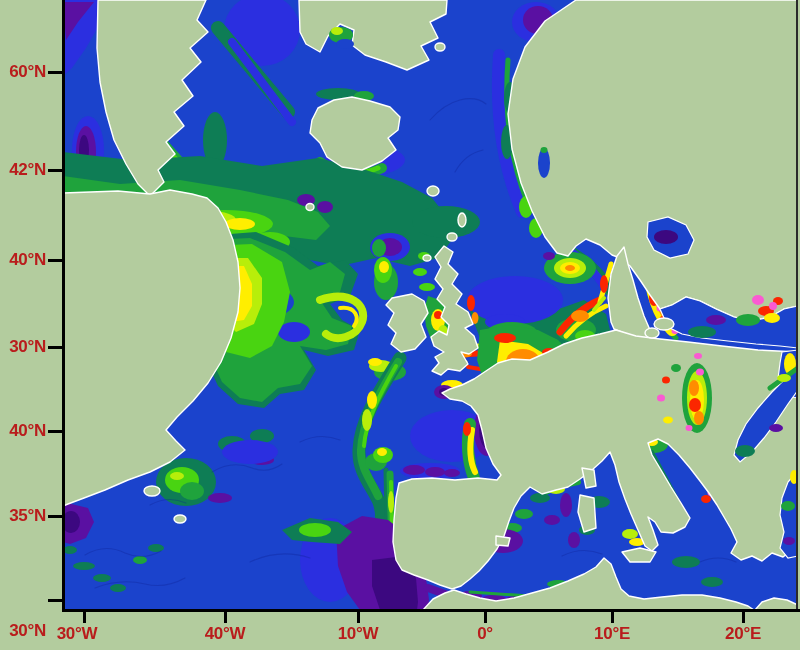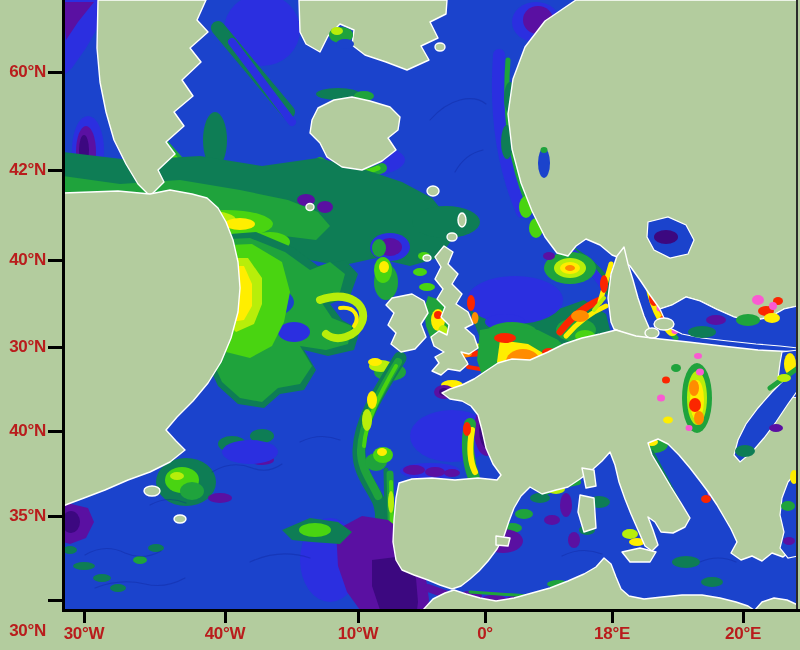--- a/index.html
+++ b/index.html
@@ -405,26 +405,26 @@
       <div class="tick-label y-label" style="top: 337px;">30°N</div>
       <div class="y-mark" style="top: 345.5px;"></div>
       <div class="tick-label y-label" style="top: 421px;">40°N</div>
       <div class="y-mark" style="top: 429.5px;"></div>
       <div class="tick-label y-label" style="top: 506px;">35°N</div>
       <div class="y-mark" style="top: 514.5px;"></div>
       <div class="tick-label y-label" style="top: 590px; margin-top: 31px;">30°N</div>
       <div class="y-mark" style="top: 598.5px;"></div>
     </div>
 <div id="x-axis">
-      <div class="tick-label x-label" style="left: 84px;">30°W</div>
+      <div class="tick-label x-label" style="left: 77px;">30°W</div>
       <div class="x-mark" style="left: 82.5px;"></div>
       <div class="tick-label x-label" style="left: 225px;">40°W</div>
       <div class="x-mark" style="left: 223.5px;"></div>
       <div class="tick-label x-label" style="left: 358px; text-align: center;">10°W</div>
       <div class="x-mark" style="left: 356.5px;"></div>
       <div class="tick-label x-label" style="left: 485px;">0°</div>
       <div class="x-mark" style="left: 483.5px;"></div>
-      <div class="tick-label x-label" style="left: 612px;">18°E</div>
+      <div class="tick-label x-label" style="left: 612px;">10°E</div>
       <div class="x-mark" style="left: 610.5px;"></div>
       <div class="tick-label x-label" style="left: 743px; text-align: center;">20°E</div>
       <div class="x-mark" style="left: 741.5px;"></div>
     </div>
 </div>
 
 </body></html>

